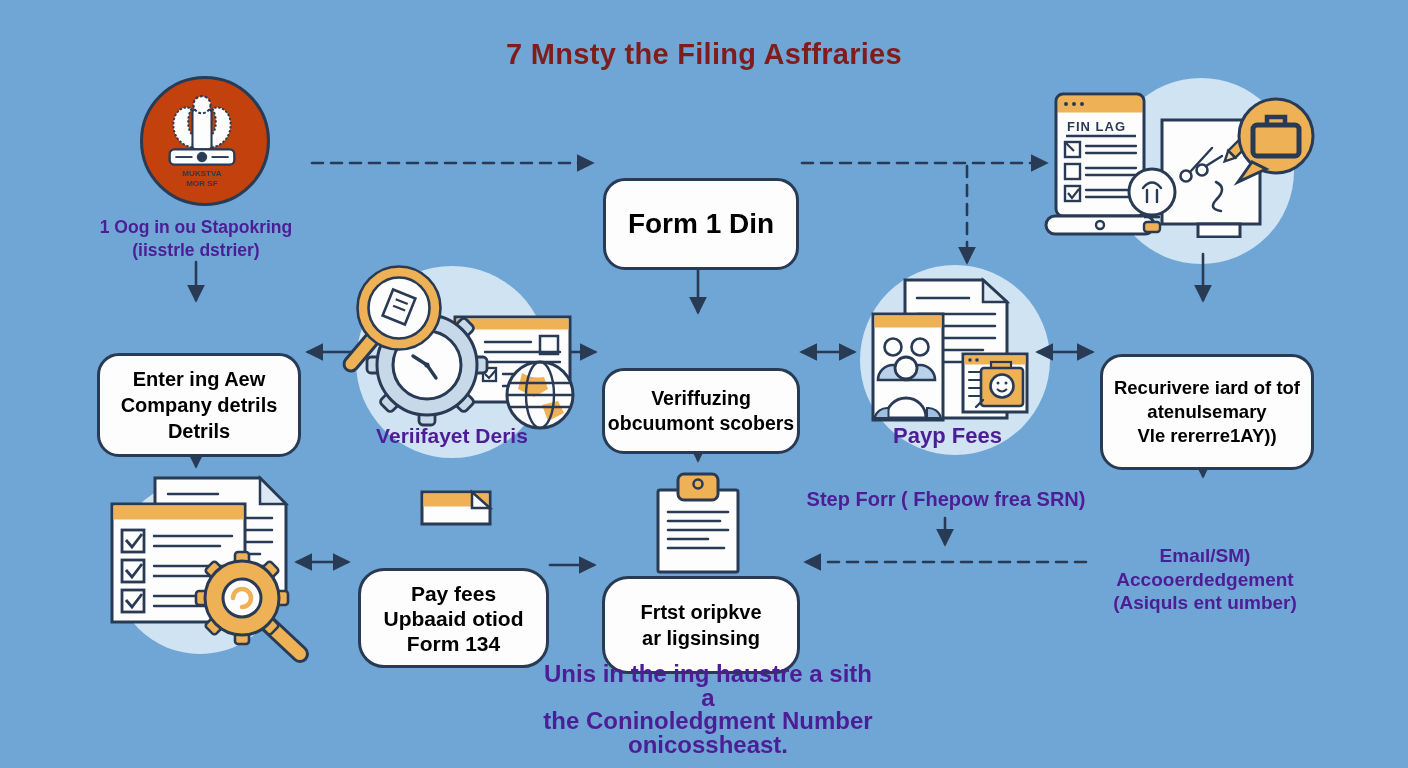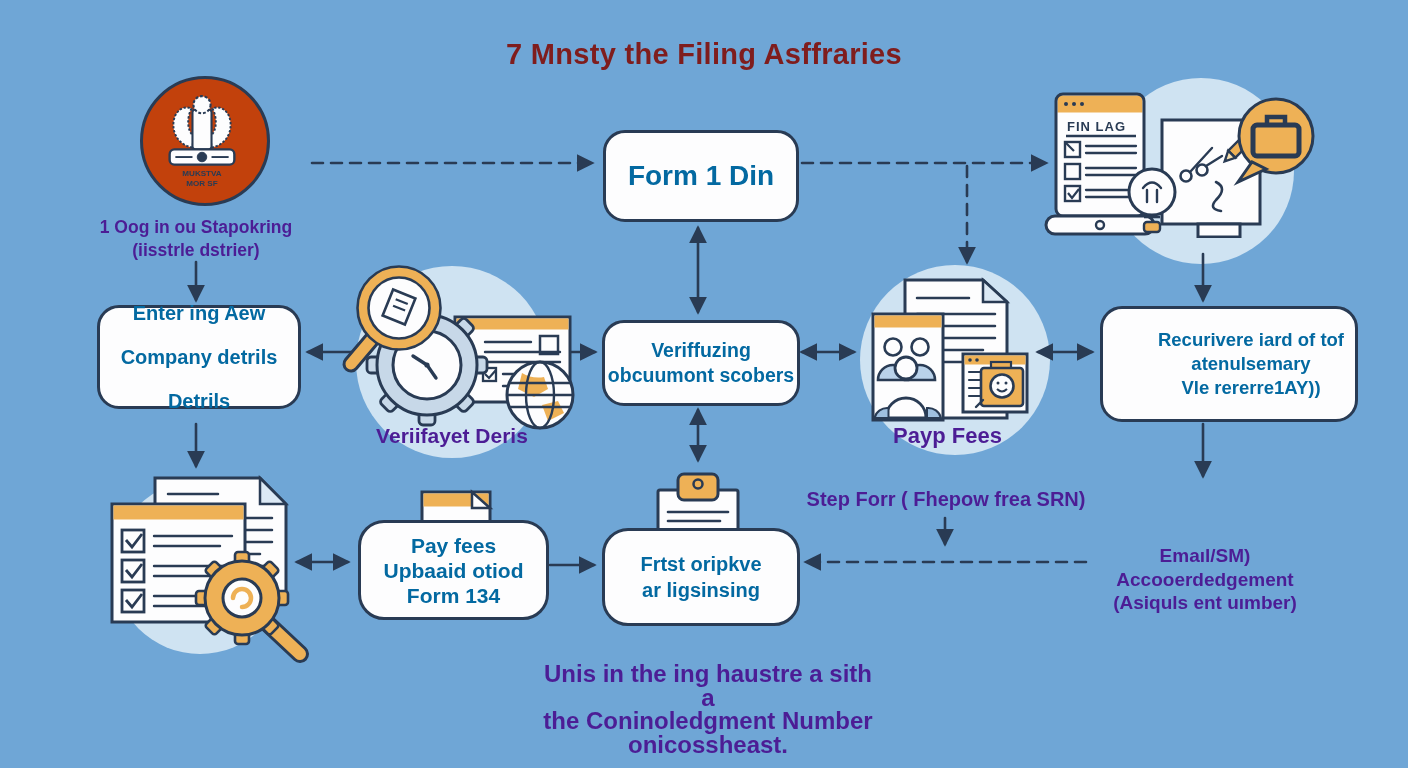--- a/index.html
+++ b/index.html
@@ -3,21 +3,21 @@
 <meta charset="utf-8">
 <style>
   html,body{margin:0;padding:0;}
   body{font-family:"Liberation Sans","DejaVu Sans",sans-serif;}
   .canvas{position:relative;width:1408px;height:768px;background:#6fa6d6;overflow:hidden;}
   .halo{position:absolute;border-radius:50%;background:#cfe3f2;z-index:1;}
   .arrows{position:absolute;left:0;top:0;z-index:2;pointer-events:none;}
   .icon-wrap{position:absolute;z-index:3;}
   .node-box{position:absolute;z-index:4;background:#fdfdfe;border:3px solid #293b54;border-radius:22px;
     display:flex;flex-direction:column;align-items:center;justify-content:center;
-    color:#0369a1;font-weight:700;text-align:center;}
+    color:#000000;font-weight:700;text-align:center;margin-top:48px;}
   .cap{position:absolute;z-index:4;color:#4c1d95;font-weight:700;text-align:center;}
   .title{position:absolute;z-index:4;left:0;top:38px;width:100%;margin:0;text-align:center;
     font-size:29px;font-weight:700;color:#7f1d1d;letter-spacing:.3px;}
   .emblem-circle{position:absolute;z-index:3;left:140px;top:76px;width:124px;height:124px;
     background:#c2410c;border:3px solid #293b54;border-radius:50%;}
   svg text{font-family:"Liberation Sans","DejaVu Sans",sans-serif;}
 </style>
 </head>
 <body>
 
@@ -78,32 +78,32 @@
 
   <div class="cap" style="left:56px;top:216px;width:280px;font-size:17.5px;line-height:23px;">
     <div>1 Oog in ou Stapokring</div>
     <div>(iisstrle dstrier)</div>
   </div>
 
   <div class="node-box" style="left:603px;top:130px;width:190px;height:86px;font-size:28px;">
     <div>Form 1 Din</div>
   </div>
 
-  <div class="node-box" style="left:97px;top:305px;width:198px;height:98px;font-size:20px;line-height:26px;gap:18px;">
+  <div class="node-box" style="left:97px;top:305px;width:198px;height:98px;font-size:20px;line-height:26px;">
     <div>Enter ing Aew</div>
     <div>Company detrils</div>
     <div>Detrils</div>
   </div>
 
   <div class="node-box" style="left:602px;top:320px;width:192px;height:80px;font-size:19.5px;line-height:25px;">
     <div>Veriffuzing</div>
     <div>obcuumont scobers</div>
   </div>
 
-  <div class="node-box" style="left:1100px;top:306px;width:208px;height:110px;font-size:18.5px;line-height:24px;padding-left:44px;">
+  <div class="node-box" style="left:1100px;top:306px;width:208px;height:110px;font-size:18.5px;line-height:24px;">
     <div>Recurivere iard of tof</div>
     <div>atenulsemary</div>
     <div>Vle rererre1AY))</div>
   </div>
 
   <div class="icon-wrap" style="left:416px;top:486px;">
     <svg width="80" height="40" viewBox="0 0 80 40">
       <rect x="6" y="6" width="68" height="32" fill="#fdfdfe" stroke="#293b54" stroke-width="3"></rect>
       <rect x="7.5" y="7.5" width="65" height="13" fill="#eeb156"></rect>
       <path d="M56,6 L74,22 H56 Z" fill="#fdfdfe" stroke="#293b54" stroke-width="2.5"></path>

